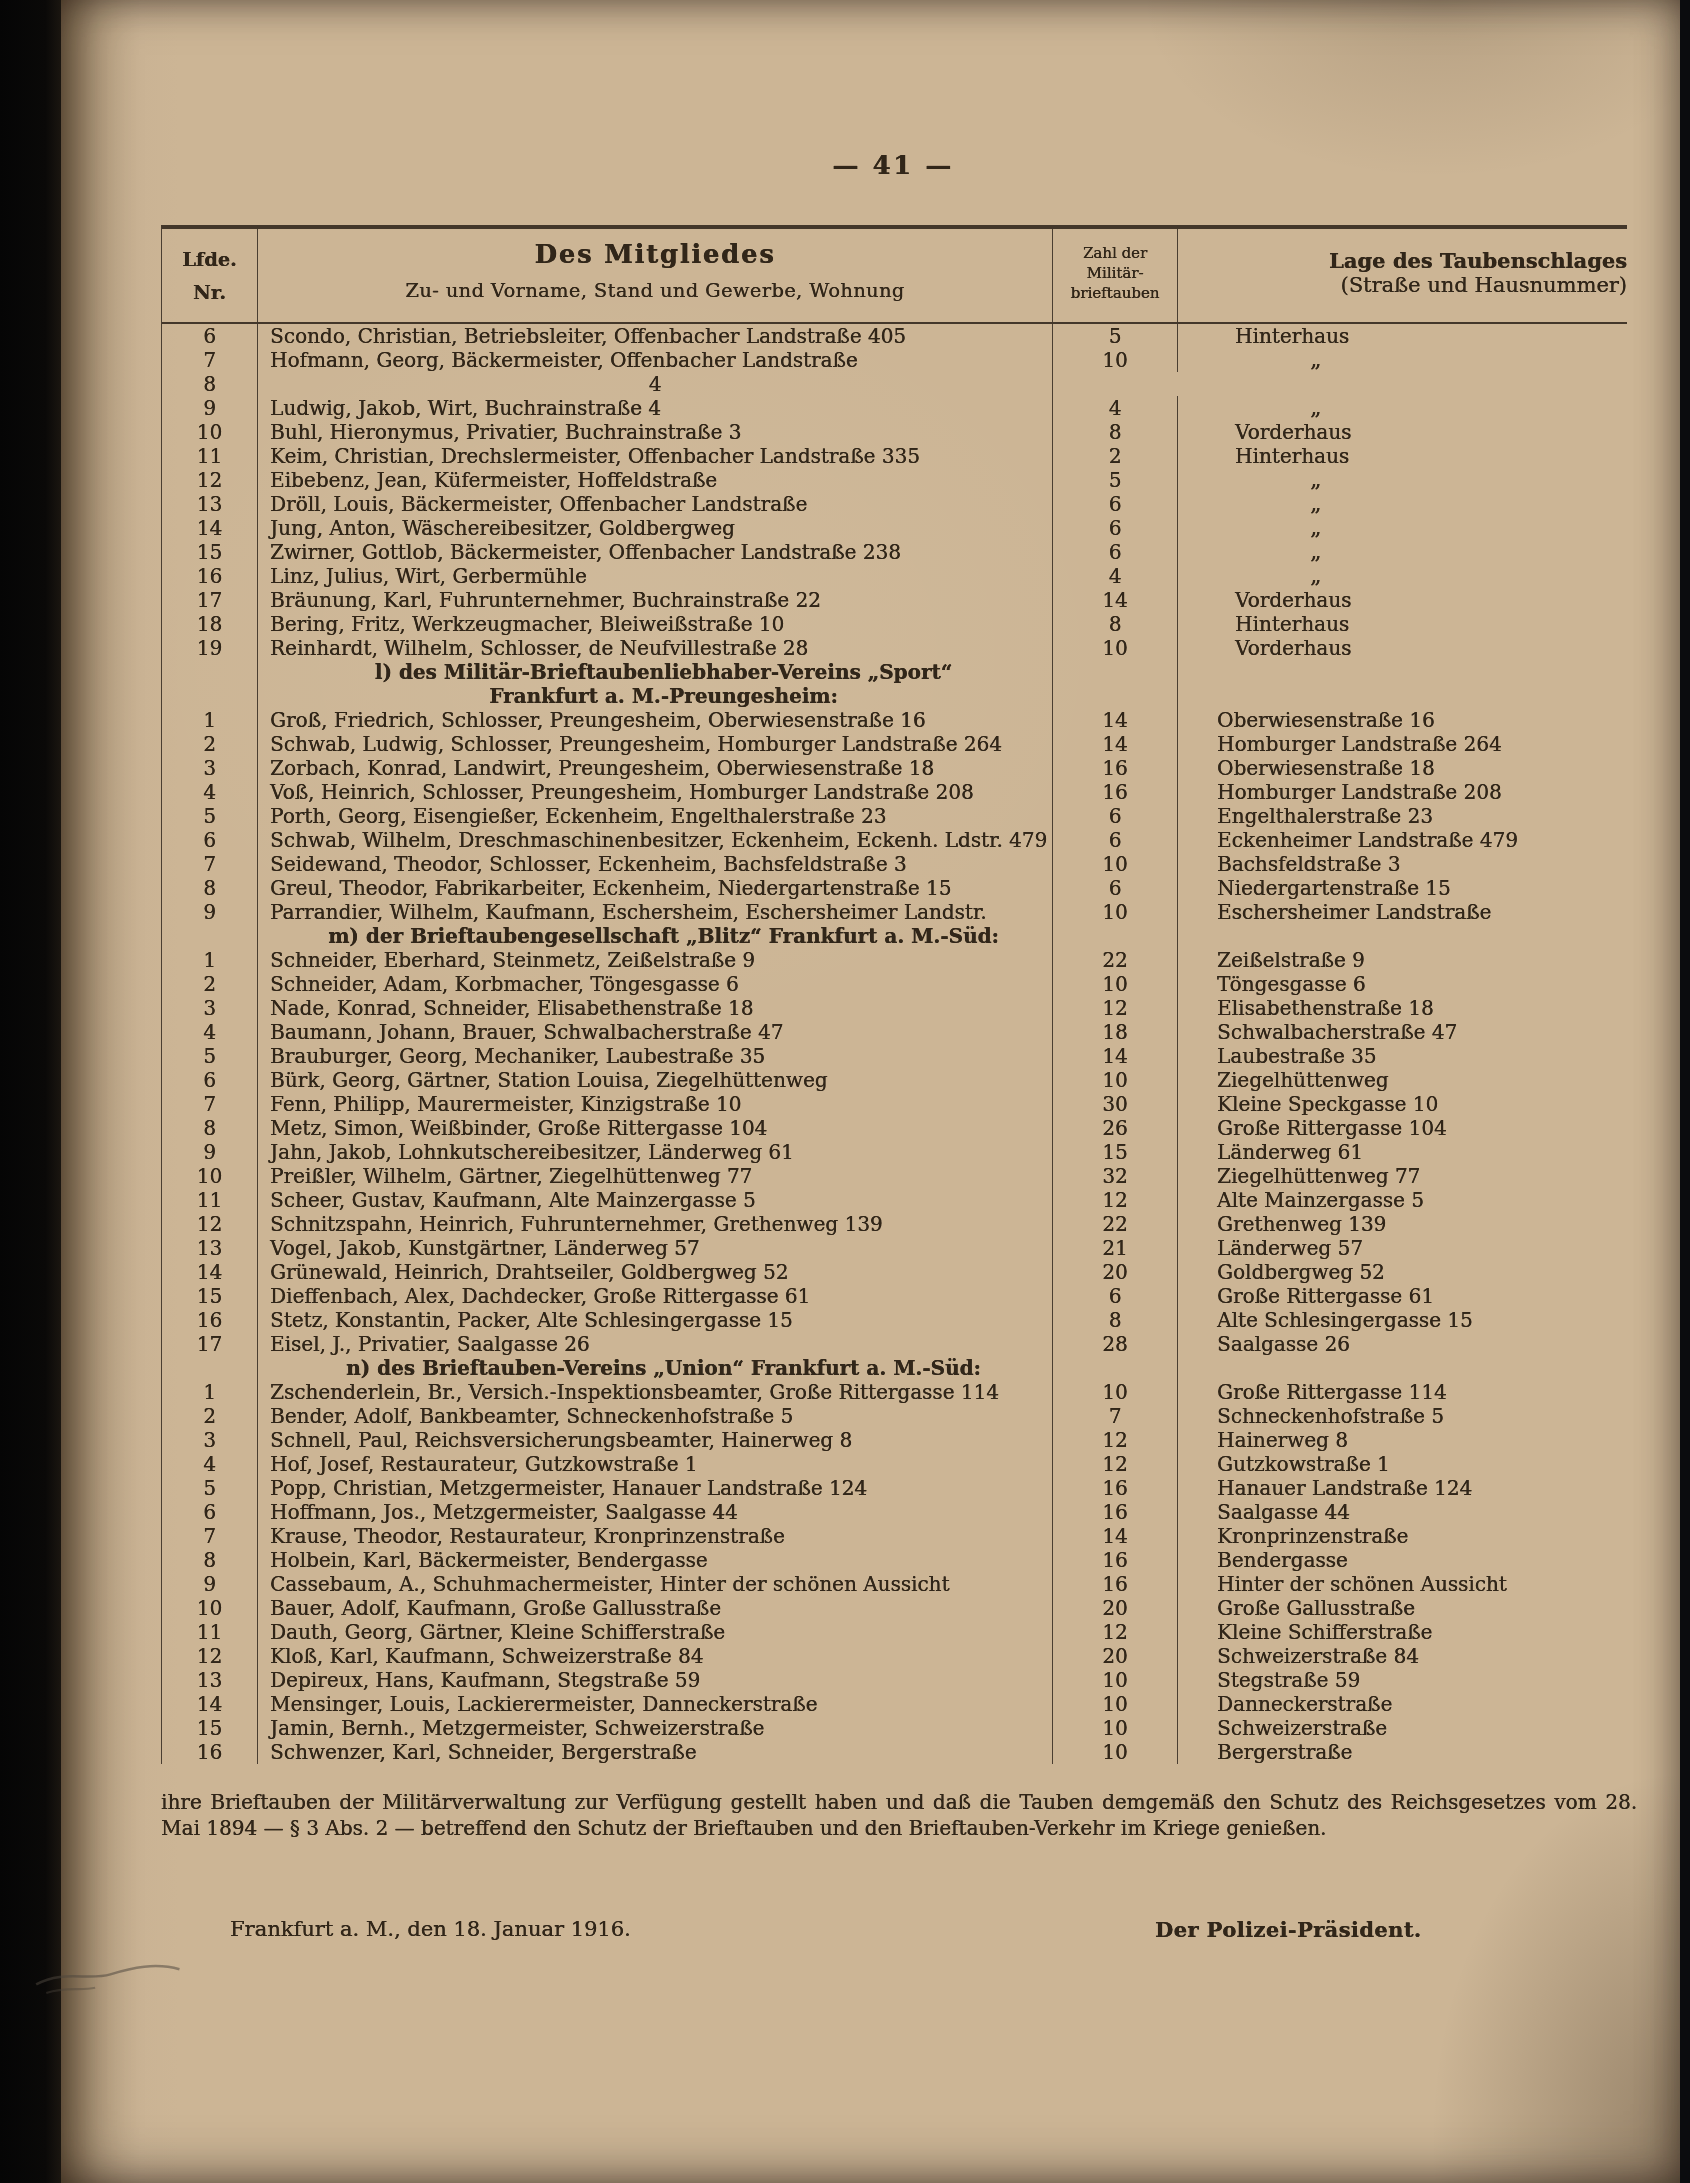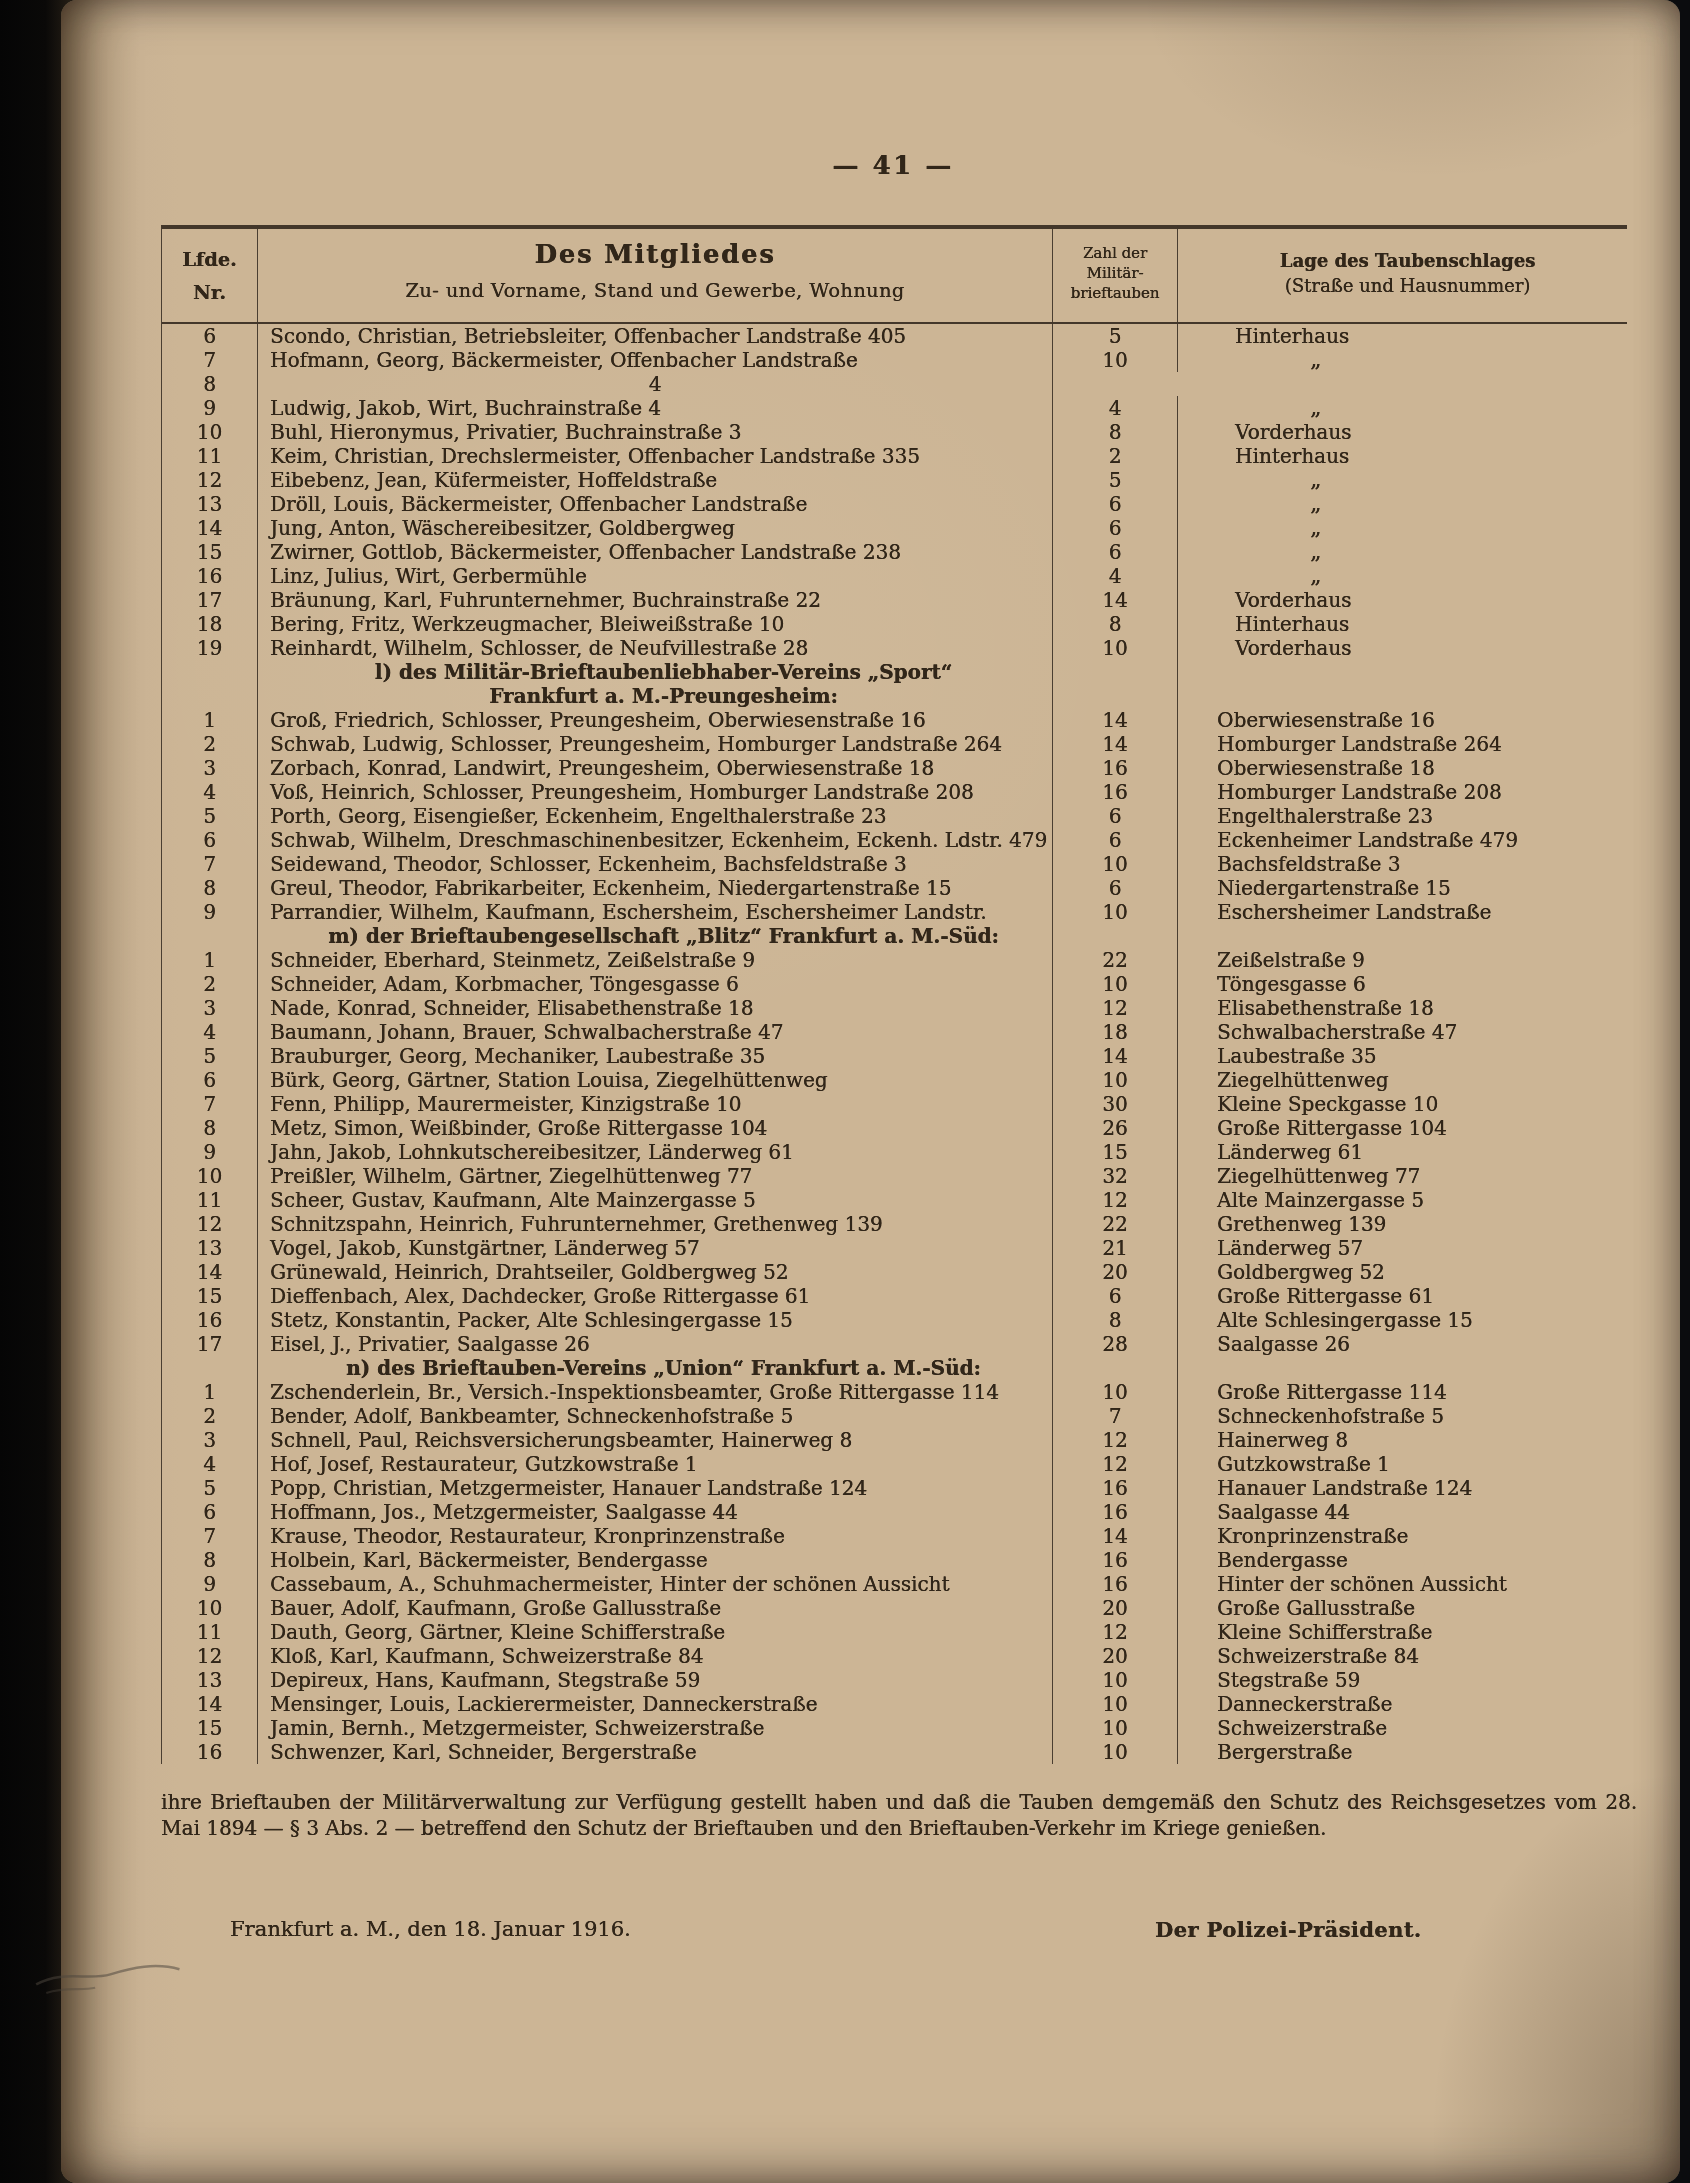--- a/index.html
+++ b/index.html
@@ -20,21 +20,20 @@
       radial-gradient(355px 524px at 100% 98%, rgba(25,12,0,0.30), transparent 70%),
       radial-gradient(423px 254px at 85% 0%, rgba(25,12,0,0.12), transparent 70%),
       radial-gradient(761px 592px at 35% 30%, rgba(255,246,225,0.08), transparent 65%),
       linear-gradient(90deg,#a68e6c 0px,#bda686 38px,#cab394 80px,#ccb595 118px,#ccb595 100%);
     box-shadow:
       inset 29px 0 59px -15px rgba(18,8,0,0.55),
       inset -13.5px 0 39px -10px rgba(18,8,0,0.40),
       inset 0 -22px 68px -25px rgba(18,8,0,0.30),
       inset 0 15px 51px -25px rgba(18,8,0,0.18);
     text-shadow:0.3px 0 0 currentColor;
-    border-radius:16px;
   }
   .page-number {
     position:absolute; left:101px; top:150px; width:1462px;
     text-align:center; font-size:26px; font-weight:bold; letter-spacing:2.5px;
   }
   
   .ptable {
     position:absolute; left:100px; top:225px; width:1466px;
     border-top:4.2px solid #43372a;
     border-left:1.7px solid #4a3e31;
@@ -42,21 +41,21 @@
   .grid-cols { display:grid; grid-template-columns:95px 1fr 125px 450px; }
   .thead { border-bottom:2.5px solid #43372a; height:95px; }
   .thead .cell, .trow .cell { border-left:1.7px solid #4a3e31; }
   .thead .cell:first-child, .trow .cell:first-child { border-left:none; }
   .h-nr { display:flex; flex-direction:column; align-items:center; justify-content:center; gap:10px;
           font-size:19.4px; font-weight:bold; }
   .h-member { text-align:center; padding-top:10px; }
   .h-member .t1 { font-size:26px; font-weight:bold; letter-spacing:1.7px; }
   .h-member .t2 { font-size:19.4px; margin-top:10px; letter-spacing:0.4px; }
   .h-count { text-align:center; padding-top:13.5px; font-size:15px; line-height:20px; }
-  .h-loft { text-align:center; padding-top:18.6px; font-size:18px; line-height:25px;padding-left:10px; }
+  .h-loft { text-align:right; padding-top:18.6px; font-size:21px; line-height:25px;padding-left:10px; }
   .h-loft .t1 { font-weight:bold; }
   
   .tbody .trow { line-height:24px; font-size:20px; }
   .cell { min-height:24px; white-space:nowrap; overflow:hidden; }
   .c-nr { text-align:center; }
   .c-member { padding-left:12px; }
   .c-count { text-align:center; }
   .c-loft { padding-left:39px; }
   .sec-0 .c-loft { padding-left:57px; }
   .c-loft.ditto { padding-left:132px; font-size:22px; }

